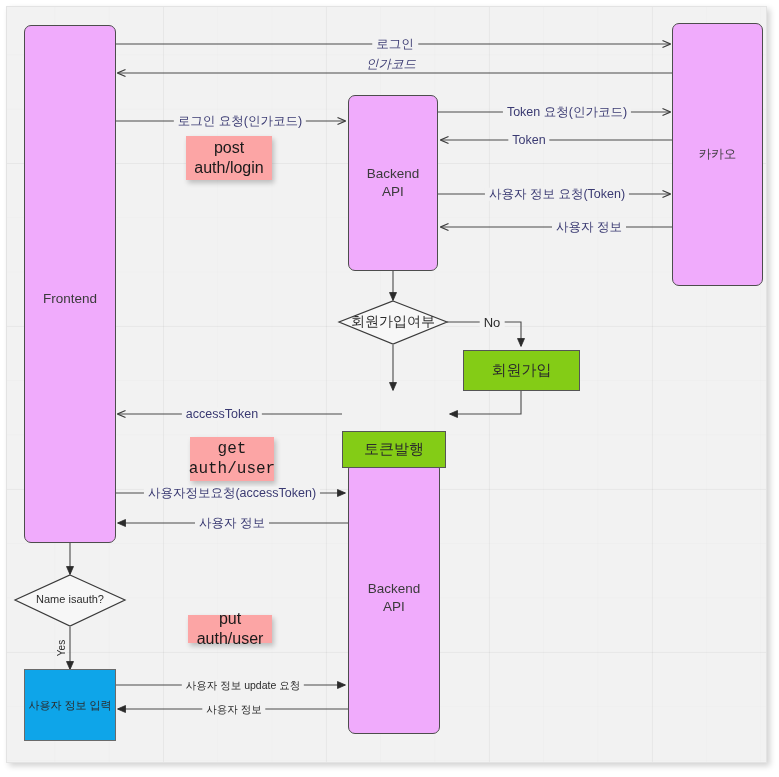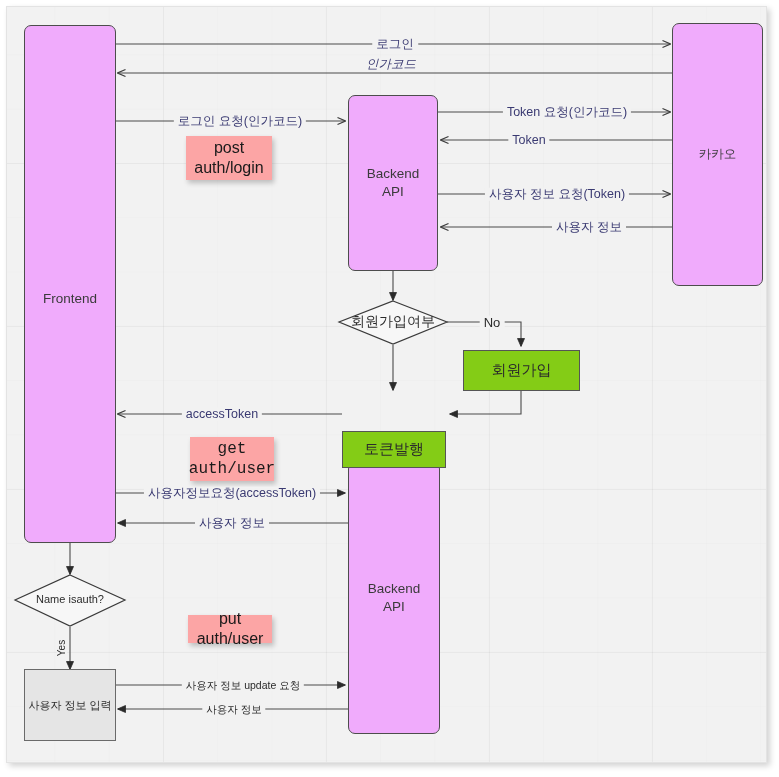--- a/index.html
+++ b/index.html
@@ -28,21 +28,21 @@
     background:#f0abfc;border:1.6px solid #4d4d4d;border-radius:7px;
     color:#3a3a3a;font-size:13.5px;line-height:1.35;
   }
   .lane-top{align-items:flex-start;padding-top:14px;}
 
   .procbox{
     background:#84cc16;border:1.6px solid #555555;color:#2b2b2b;
     font-size:15px;
   }
   .procbox2{
-    background:#e5e5e5;border:1.5px solid #6a6a6a;color:#2b2b2b;
+    background:#0ea5e9;border:1.5px solid #6a6a6a;color:#2b2b2b;
     font-size:11px;
   }
 
   .diamond-label{
     position:absolute;display:flex;align-items:center;justify-content:center;
     text-align:center;color:#2b2b2b;line-height:1.25;
   }
 
   .note{
     position:absolute;box-sizing:border-box;

